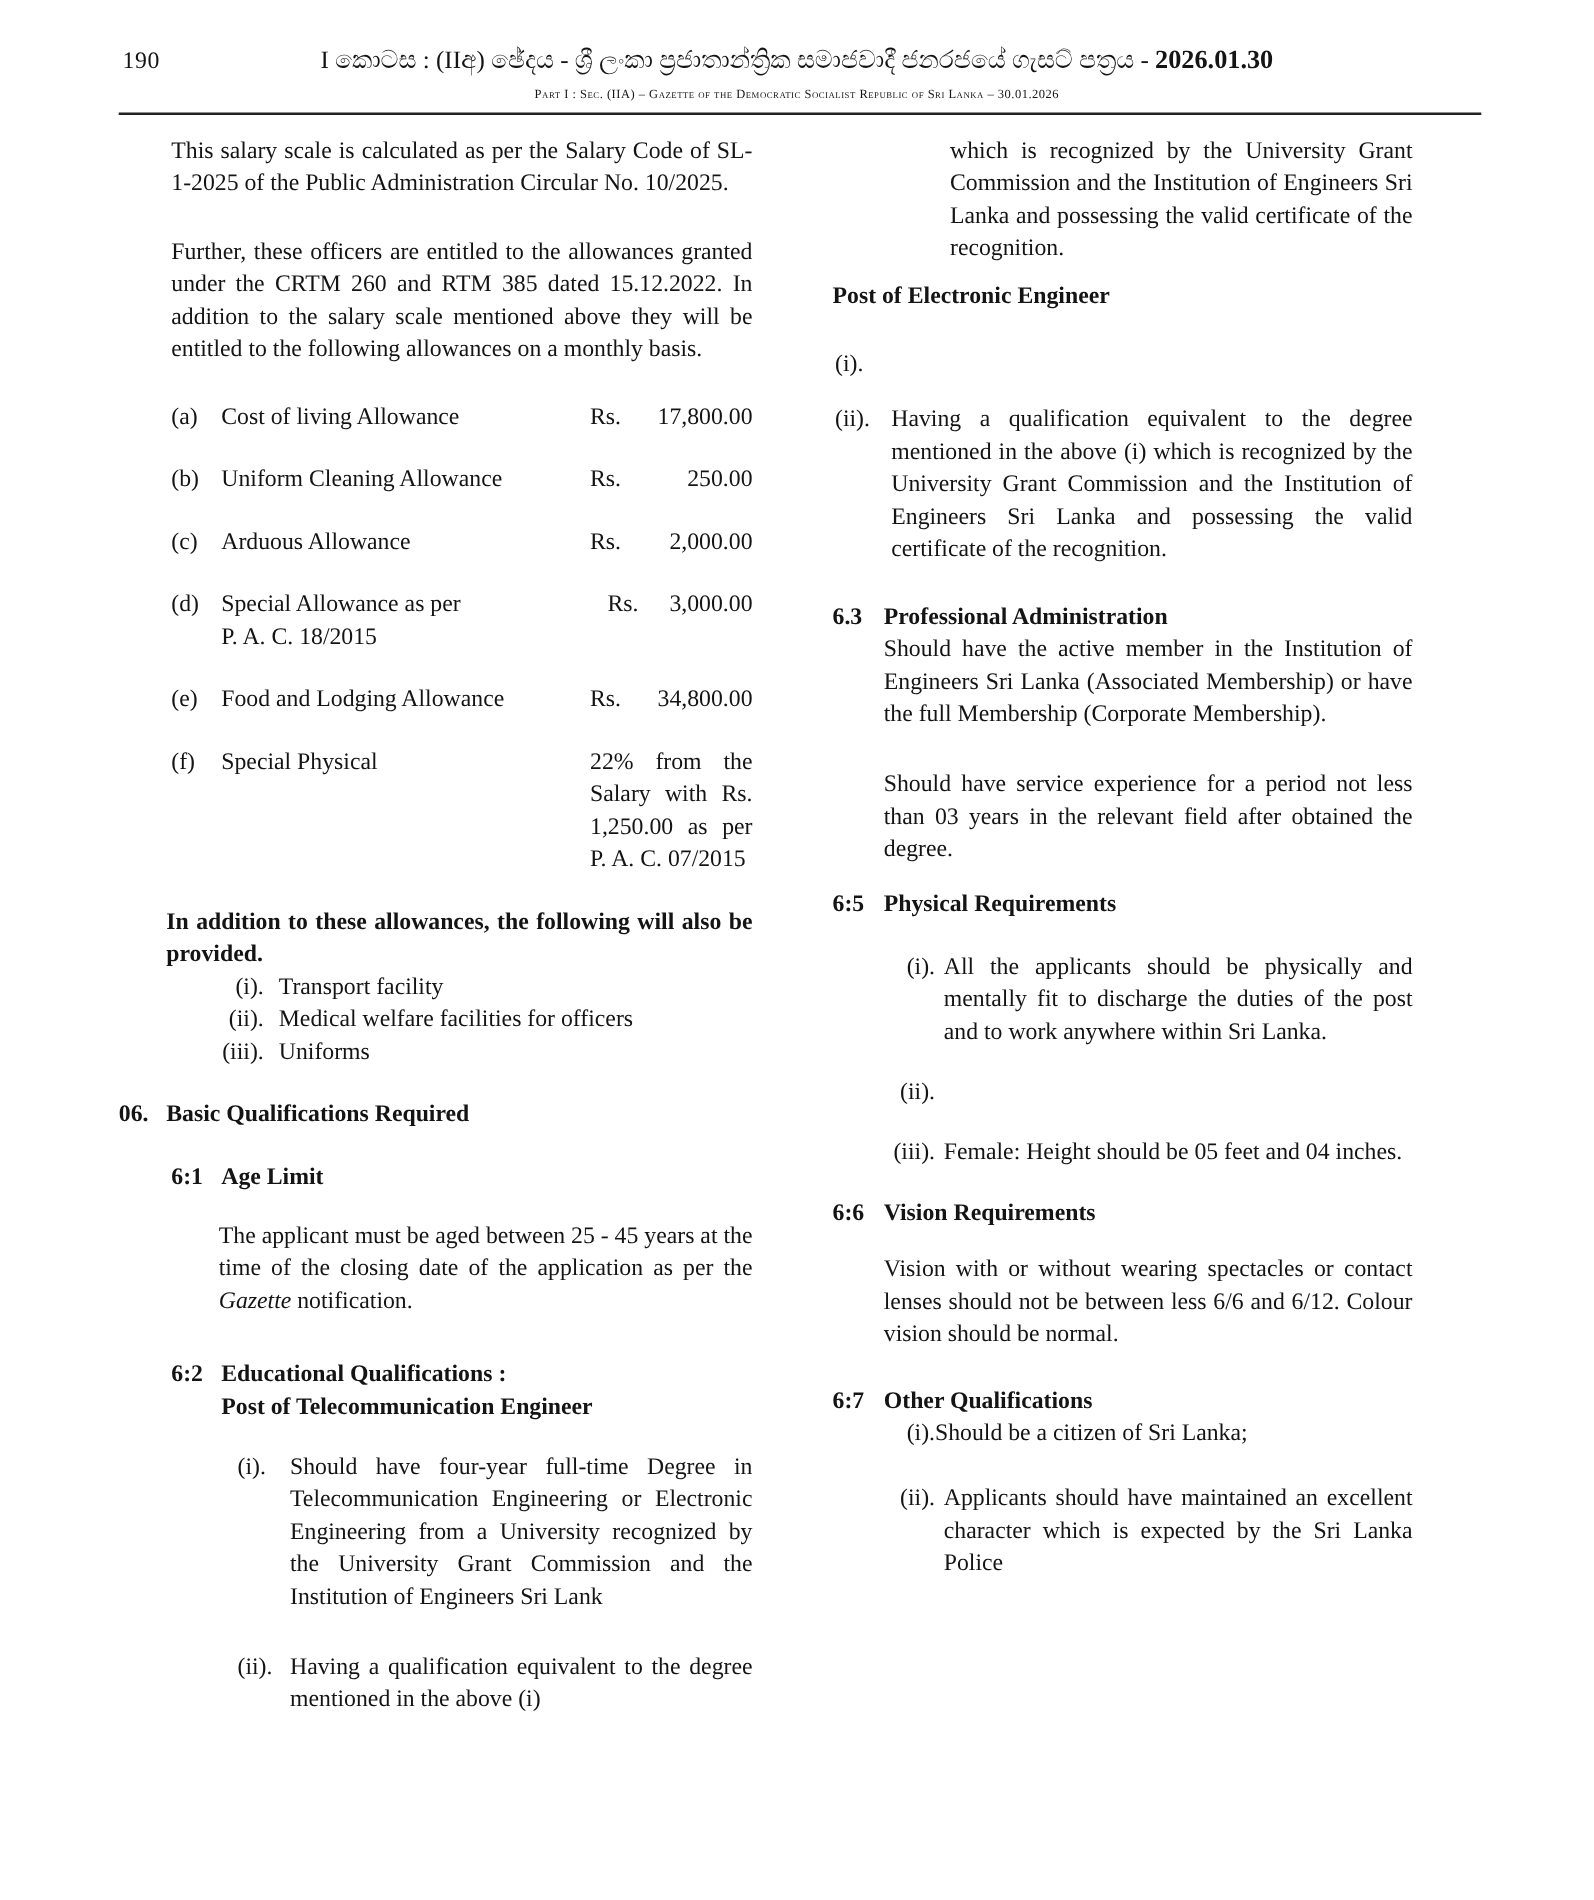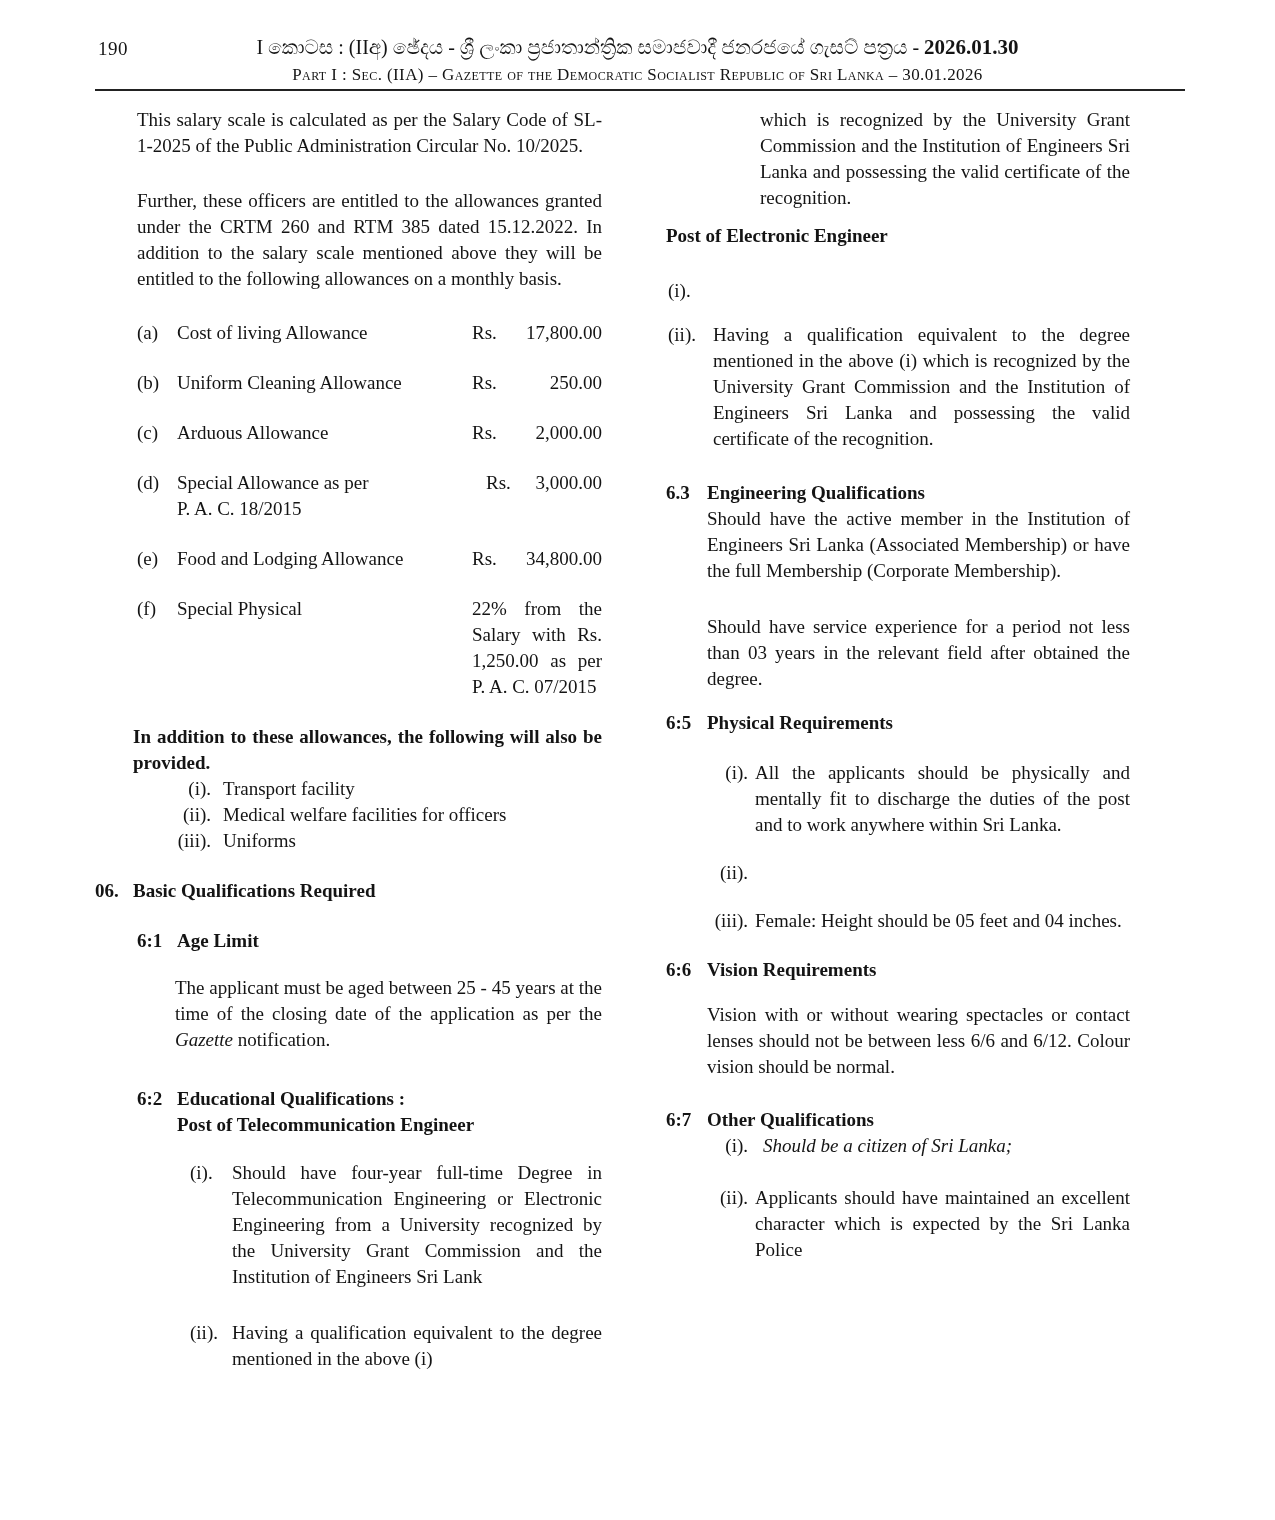--- a/index.html
+++ b/index.html
@@ -11,21 +11,21 @@
     -webkit-font-smoothing:antialiased;
   }
   .page { position:relative; width:1275px; height:1504px; overflow:hidden; background:#fff; }
 
   
   .hdr { position:relative; padding-top:32px; }
   .hdr-page-number { position:absolute; left:98px; top:38px; font-size:19px; letter-spacing:0.5px; }
   .hdr-center { text-align:center; }
   .hdr-sinhala { font-size:20px; line-height:30px; }
   .hdr-sinhala b { font-size:21px; }
-  .hdr-english { font-size:17px; line-height:20px; margin-top:3px; font-variant:small-caps; letter-spacing:0.4px; }
+  .hdr-english { font-size:10px; line-height:20px; margin-top:3px; font-variant:small-caps; letter-spacing:0.4px; }
   .hdr-rule { margin:4px 0 0 95px; width:1090px; border-top:2.4px solid #222; }
 
   
   .columns { display:flex; padding:16px 0 0 95px; font-size:19px; line-height:26px; }
   .col-left  { width:507px; flex:none; }
   .col-right { width:464px; flex:none; margin-left:64px; }
 
   .just { text-align:justify; }
   .bold { font-weight:bold; }
   .ind42 { padding-left:42px; }
@@ -195,21 +195,21 @@
       </div>
 
       <div class="item-row" style="margin-top:18px; padding-left:2px;">
         <span class="item-label" style="width:45px;">(ii).</span>
         <span class="just" style="flex:1;">Having a qualification equivalent to the degree mentioned in the above (i) which is recognized by the University Grant Commission and the Institution of Engineers Sri Lanka and possessing the valid certificate of the recognition.</span>
       </div>
 
       <div style="margin-top:28px;">
         <div class="h-row">
           <span class="h-num" style="width:41px;">6.3</span>
-          <span>Engineering Qualifications</span>
+          <span>Professional Administration</span>
         </div>
         <p class="just" style="padding-left:41px;">Should have the active member in the Institution of Engineers Sri Lanka (Associated Membership) or have the full Membership (Corporate Membership).</p>
       </div>
 
       <div style="margin-top:30px;">
         <p class="just" style="padding-left:41px;">Should have service experience for a period not less than 03 years in the relevant field after obtained the degree.</p>
       </div>
 
       <div class="h-row" style="margin-top:18px;">
         <span class="h-num" style="width:41px;">6:5</span>
@@ -238,21 +238,21 @@
         <p class="just" style="padding-left:41px; margin-top:19px;">Vision with or without wearing spectacles or contact lenses should not be between less 6/6 and 6/12. Colour vision should be normal.</p>
       </div>
 
       <div class="h-row" style="margin-top:27px;">
         <span class="h-num" style="width:41px;">6:7</span>
         <span>Other Qualifications</span>
       </div>
 
       <div class="item-row">
         <span class="item-label" style="width:82px; text-align:right;">(i).</span>
-        <span class="just" style="flex:1; margin-left:15px;font-style:italic;">Should be a citizen of Sri Lanka;</span>
+        <span class="just" style="flex:1; margin-left:0;">Should be a citizen of Sri Lanka;</span>
       </div>
 
       <div class="item-row" style="margin-top:26px;">
         <span class="item-label" style="width:82px; text-align:right;">(ii).</span>
         <span class="just" style="flex:1; margin-left:7px;">Applicants should have maintained an excellent character which is expected by the Sri Lanka Police</span>
       </div>
 
     </section>
   </div>
 </div>

